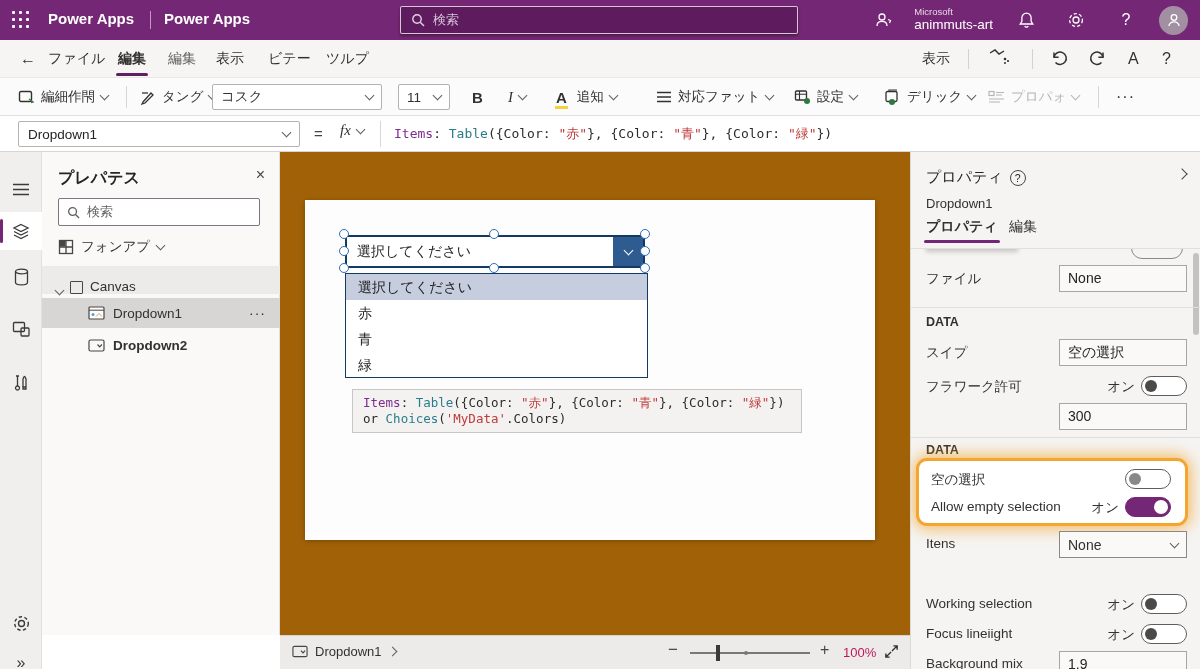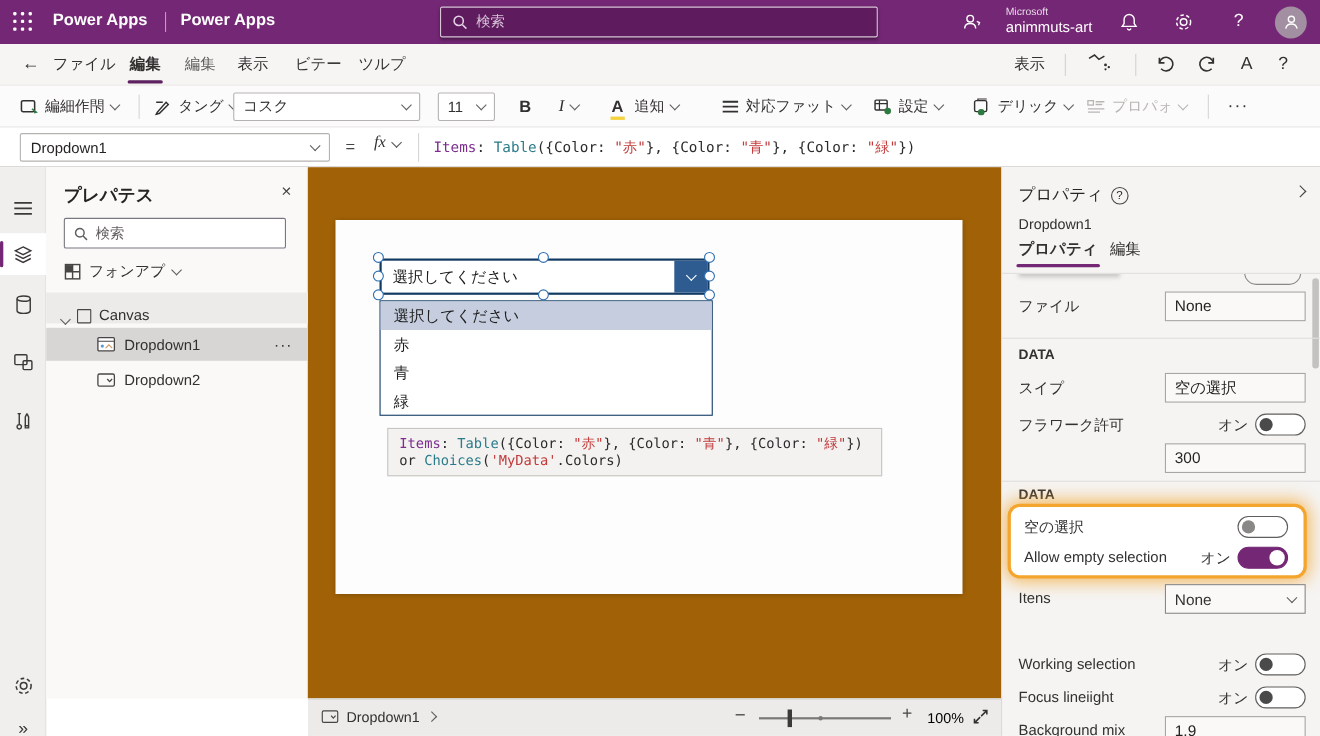--- a/index.html
+++ b/index.html
@@ -86,21 +86,21 @@
 
   
   .bottombar { position:absolute; left:280px; top:635px; width:630px; height:34px; background:#edebe9; border-top:1px solid #d5d3d1; }
   .bb-crumb { position:absolute; left:12px; top:8px; display:flex; align-items:center; gap:7px; font-size:13px; color:#323130; cursor:pointer; }
   .bb-chev { width:7px; height:7px; border-right:1.4px solid #605e5c; border-bottom:1.4px solid #605e5c; transform:rotate(-45deg); }
   .bb-zoomout { position:absolute; left:388px; top:4px; font-size:17px; color:#484644; cursor:pointer; }
   .bb-track { position:absolute; left:410px; top:16px; width:120px; height:2px; background:#7a7876; }
   .bb-handle { position:absolute; left:436px; top:9px; width:4px; height:16px; background:#3b3a39; cursor:pointer; }
   .bb-dot { position:absolute; left:464px; top:15px; width:4px; height:4px; border-radius:50%; background:#7a7876; }
   .bb-zoomin { position:absolute; left:540px; top:5px; font-size:16px; color:#484644; cursor:pointer; }
-  .bb-pct { position:absolute; left:563px; top:9px; font-size:13px; color:#000000; cursor:pointer; }
+  .bb-pct { position:absolute; left:563px; top:9px; font-size:13px; color:#be185d; cursor:pointer; }
   .bb-expand { position:absolute; left:604px; top:8px; color:#323130; cursor:pointer; }
 
   
   .rpanel { position:absolute; left:910px; top:152px; width:290px; height:517px; background:#f5f4f3; border-left:1px solid #dcdad8; font-size:13.5px; color:#323130; }
   .rp-title { position:absolute; left:15px; top:16px; font-size:15px; color:#252423; display:flex; align-items:center; gap:7px; }
   .qmark { width:16px; height:16px; border:1.2px solid #484644; border-radius:50%; font-size:10.5px; display:flex; align-items:center; justify-content:center; }
   .rp-collapse { position:absolute; right:14px; top:18px; width:8px; height:8px; border-right:1.6px solid #484644; border-bottom:1.6px solid #484644; transform:rotate(-45deg); cursor:pointer; }
   .rp-ctrl { position:absolute; left:15px; top:44px; font-size:13px; }
   .rp-tab { position:absolute; top:66px; font-size:14px; cursor:pointer; }
   .rp-tab.act { font-weight:bold; }
@@ -381,21 +381,21 @@
     <div class="lp-item sel" style="top:146px;">
       <svg width="17" height="14" viewBox="0 0 17 14">
           <rect x="1" y="1" width="15" height="12" rx="1" fill="#fff" stroke="#484644" stroke-width="1.2"></rect>
           <path d="M1 4.2h15" stroke="#484644" stroke-width="1"></path>
           <circle cx="5" cy="8.6" r="1.5" fill="#5f9ccd"></circle>
           <path d="M8 10.5 l3-3 3 3" fill="none" stroke="#c96" stroke-width="1"></path>
         </svg>
       <span>Dropdown1</span>
       <span class="lp-more">···</span>
     </div>
-    <div class="lp-item" style="top:178px;">
+    <div class="lp-item" style="top:178px;font-weight:bold;">
       <svg width="17" height="13" viewBox="0 0 17 13">
           <rect x="1" y="1" width="15" height="11" rx="1.5" fill="none" stroke="#484644" stroke-width="1.2"></rect>
           <path d="M9.5 5.5 l2.2 2.4 2.2-2.4" fill="none" stroke="#484644" stroke-width="1.2"></path>
         </svg>
       <span>Dropdown2</span>
     </div>
   </div>
 
   <div class="canvas">
     <div class="artboard">

